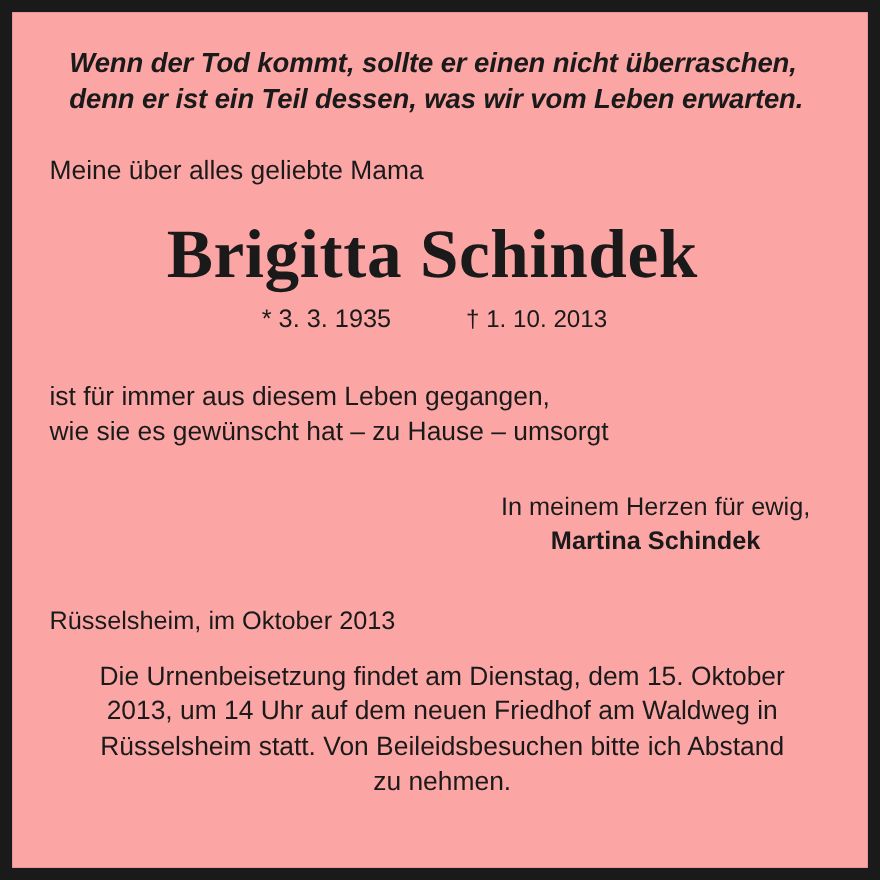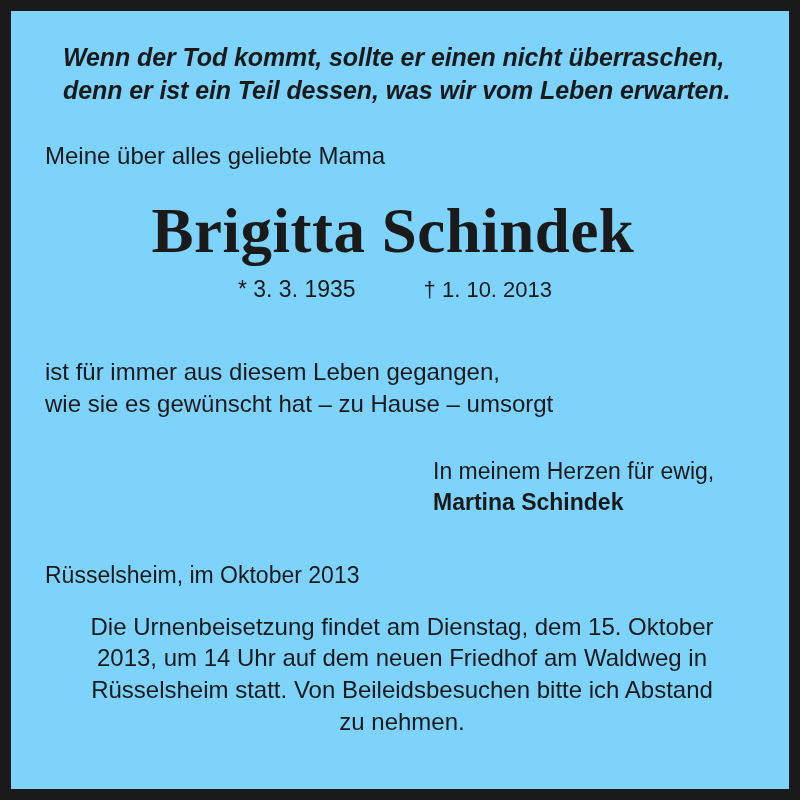--- a/index.html
+++ b/index.html
@@ -12,21 +12,21 @@
     height: 800px;
     font-family: "Liberation Sans", sans-serif;
     color: #1a1a1a;
     overflow: hidden;
   }
   .obituary {
     box-sizing: border-box;
     width: 800px;
     height: 800px;
     border: 11px solid #1a1a1a;
-    background: #7dd3fc;
+    background: #fca5a5;
     padding: 22px 30px 0 30px;
   }
   .inner {
     box-sizing: border-box;
     width: 100%;
     height: 100%;
     position: relative;
   }
   .epitaph {
     font-style: italic;
@@ -60,28 +60,29 @@
     font-size: 23px;
     margin-top: 10px;
     margin-right: 10px;
   }
   .dates .birth { margin-right: 68px; }
   .dagger { font-size: 22px; }
 
   .body-text {
     font-size: 24px;
     line-height: 1.32;
-    margin: 53px 0 0 4px;
+    margin: 42px 0 0 4px;
   }
   .body-text .ln { display: block; white-space: nowrap; }
 
   .signature {
     font-size: 23px;
     line-height: 1.35;
     margin: 36px 0 0 392px;
+    text-align: center;
   }
   .signature .ln { display: block; white-space: nowrap; }
   .signature .signer { font-weight: bold; }
 
   .place-date {
     font-size: 23px;
     margin: 44px 0 0 4px;
   }
 
   .notice {

